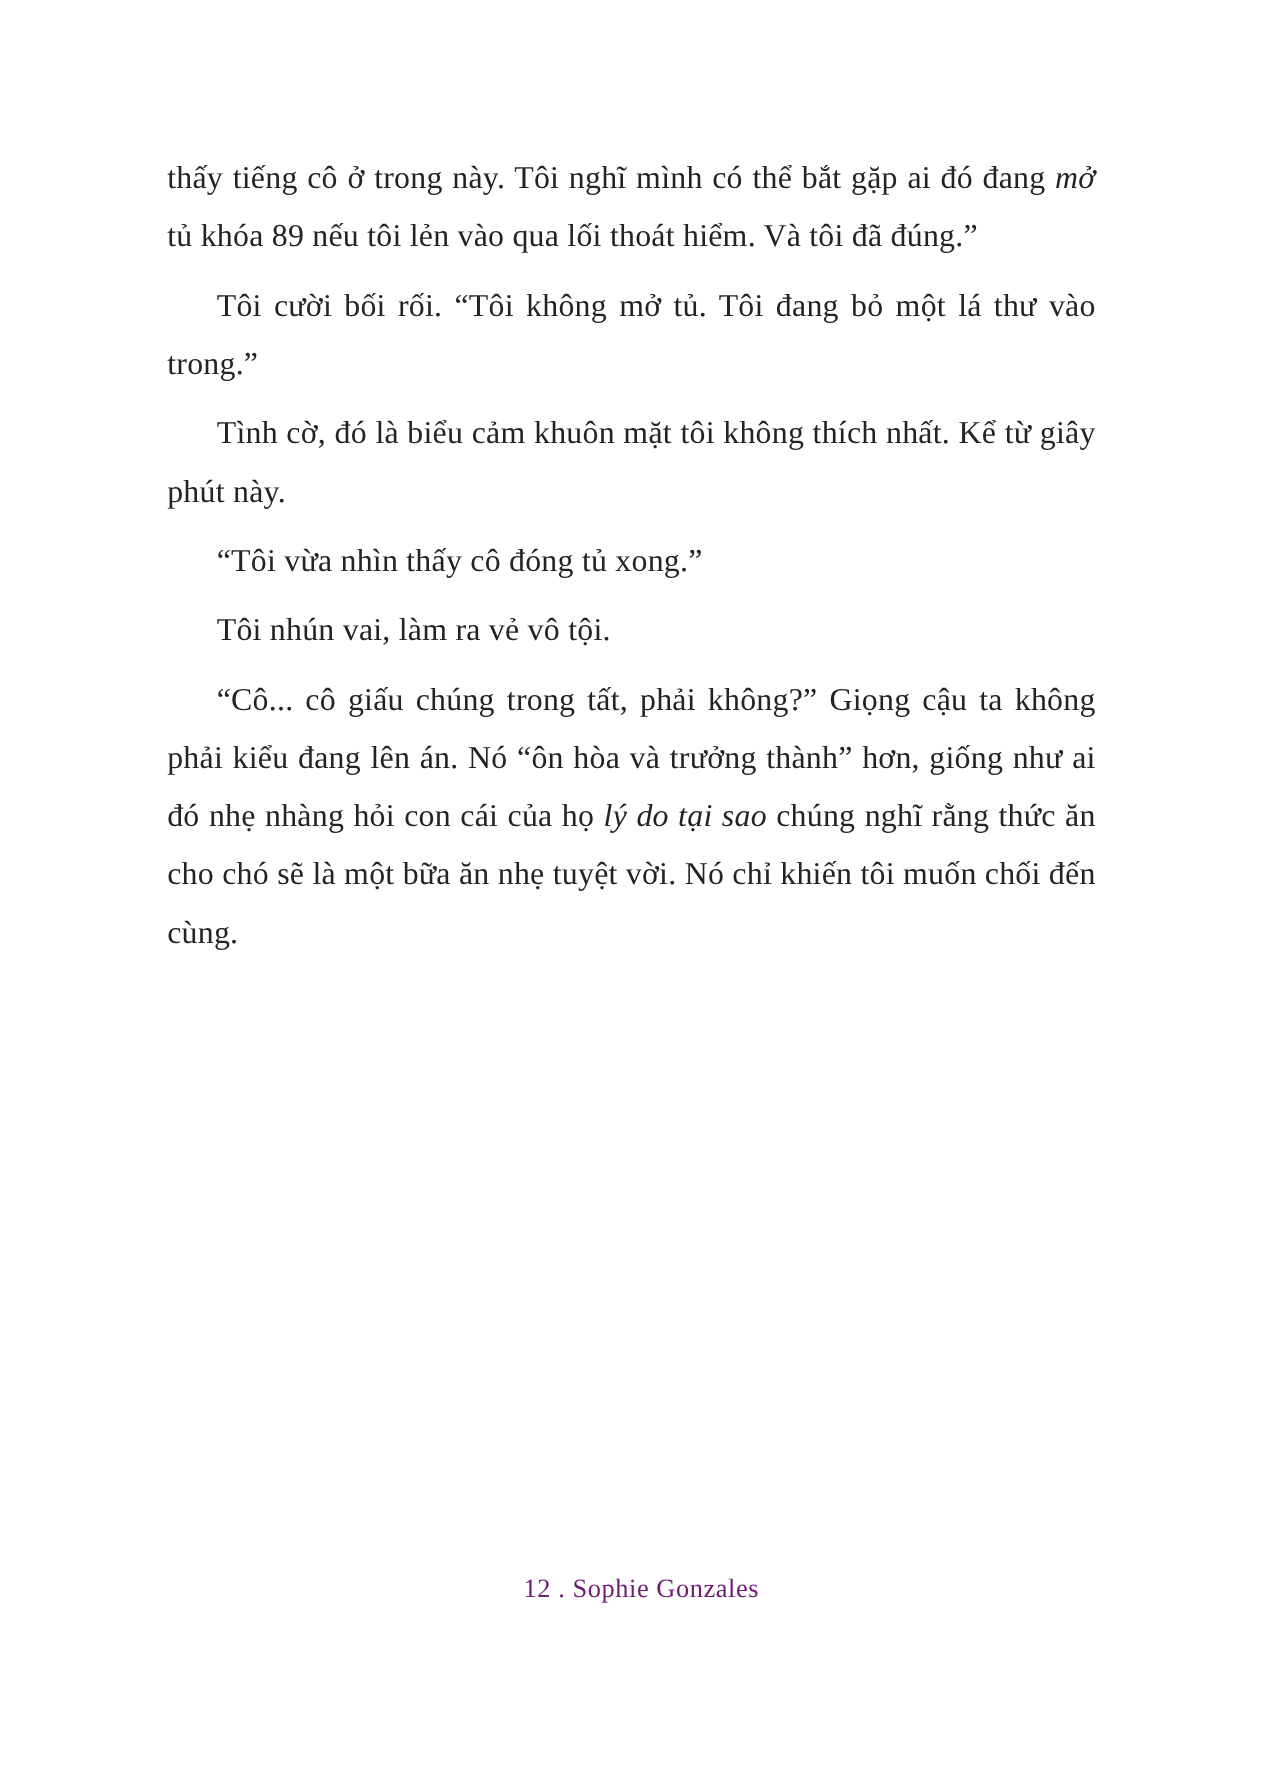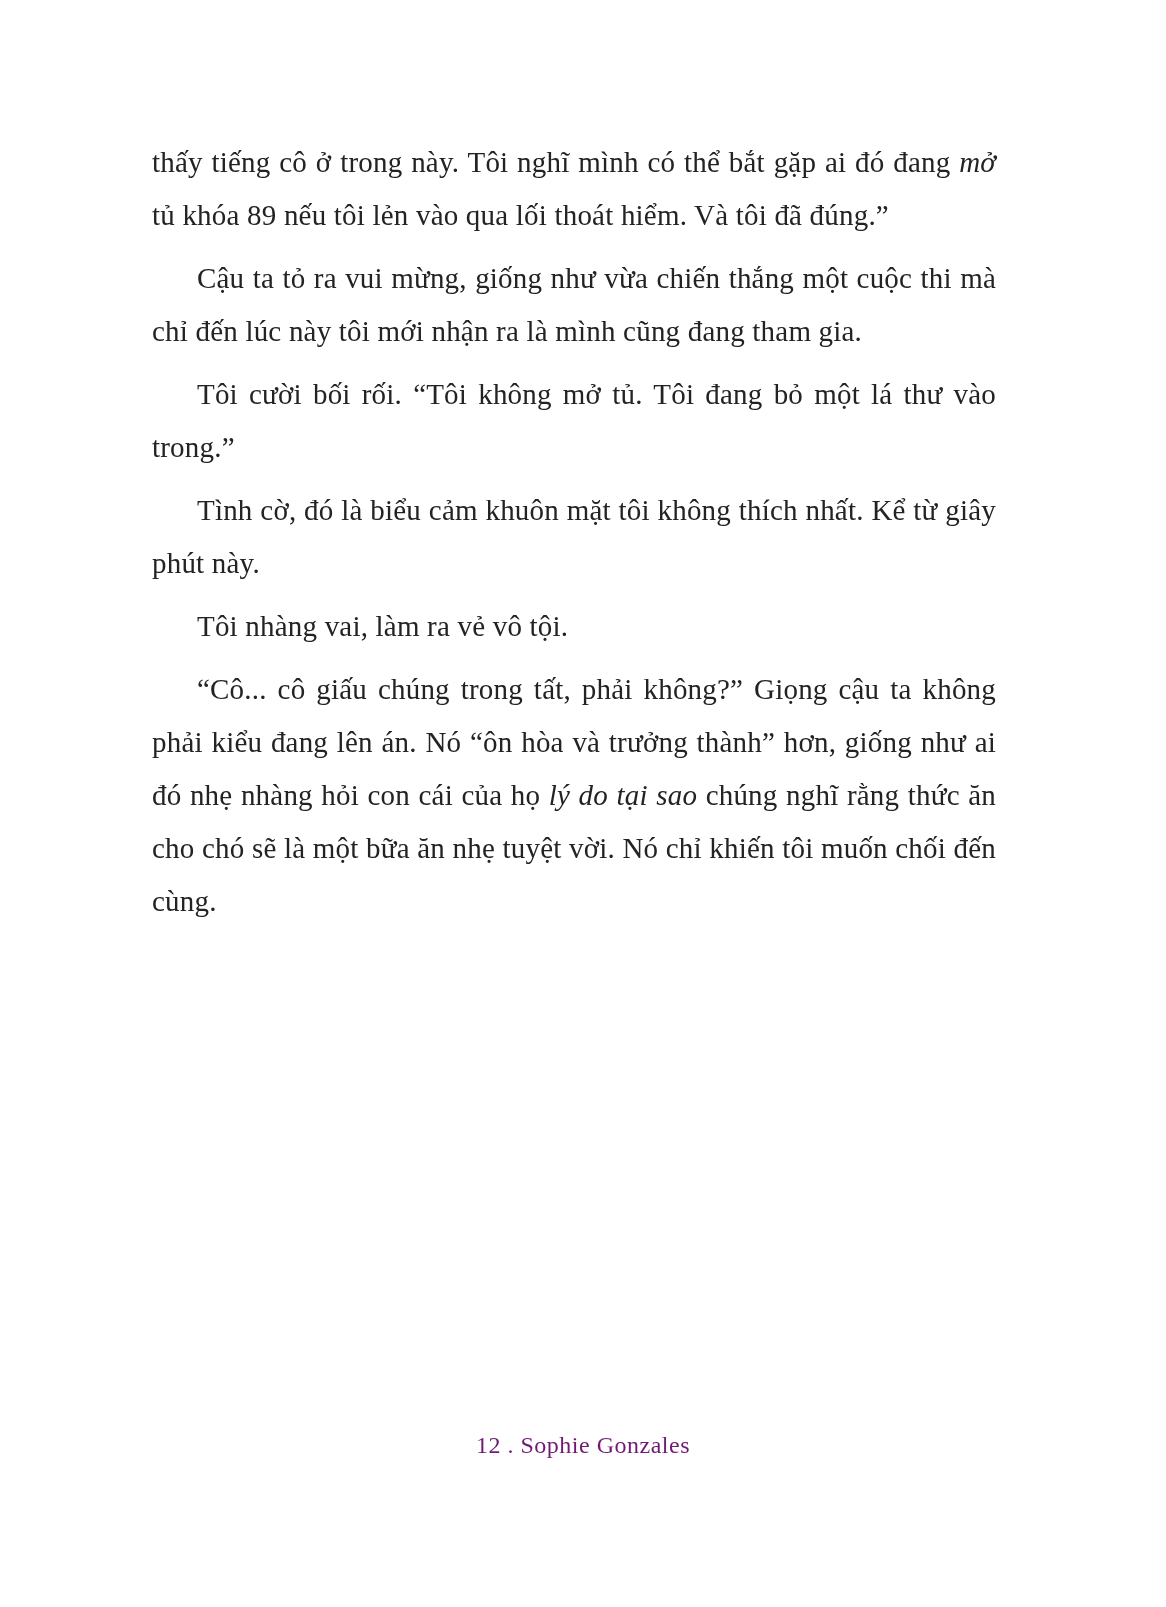--- a/index.html
+++ b/index.html
@@ -45,20 +45,20 @@
     letter-spacing: 0.5px;
     color: #701a75;
   }
 </style>
 </head>
 <body>
 
 <div class="page" style="background: rgb(255, 255, 255); color: rgb(35, 35, 35);">
   <div class="text-block">
       <p class="para"><span class="normal">thấy tiếng cô ở trong này. Tôi nghĩ mình có thể bắt gặp ai đó đang </span><span class="italic">mở</span><span class="normal"> tủ khóa 89 nếu tôi lẻn vào qua lối thoát hiểm. Và tôi đã đúng.”</span></p>
-      <p class="para indent"><span class="normal">Cậu ta tỏ ra vui mừng, giống như vừa chiến thắng một cuộc thi mà chỉ đến lúc này tôi mới nhận ra là mình cũng đang tham gia.</span></p>
       <p class="para indent"><span class="normal">Tôi cười bối rối. “Tôi không mở tủ. Tôi đang bỏ một lá thư vào trong.”</span></p>
       <p class="para indent"><span class="normal">Tình cờ, đó là biểu cảm khuôn mặt tôi không thích nhất. Kể từ giây phút này.</span></p>
-      <p class="para indent"><span class="normal">Tôi nhàng vai, làm ra vẻ vô tội.</span></p>
+      <p class="para indent"><span class="normal">“Tôi vừa nhìn thấy cô đóng tủ xong.”</span></p>
+      <p class="para indent"><span class="normal">Tôi nhún vai, làm ra vẻ vô tội.</span></p>
       <p class="para indent"><span class="normal">“Cô... cô giấu chúng trong tất, phải không?” Giọng cậu ta không phải kiểu đang lên án. Nó “</span><span class="bold">ôn hòa và trưởng thành</span><span class="normal">” hơn, giống như ai đó nhẹ nhàng hỏi con cái của họ </span><span class="italic">lý do tại sao</span><span class="normal"> chúng nghĩ rằng thức ăn cho chó sẽ là một bữa ăn nhẹ tuyệt vời. Nó chỉ khiến tôi muốn chối đến cùng.</span></p>
     </div>
   <div class="footer">12 . Sophie Gonzales</div>
 </div>
 
 </body></html>

